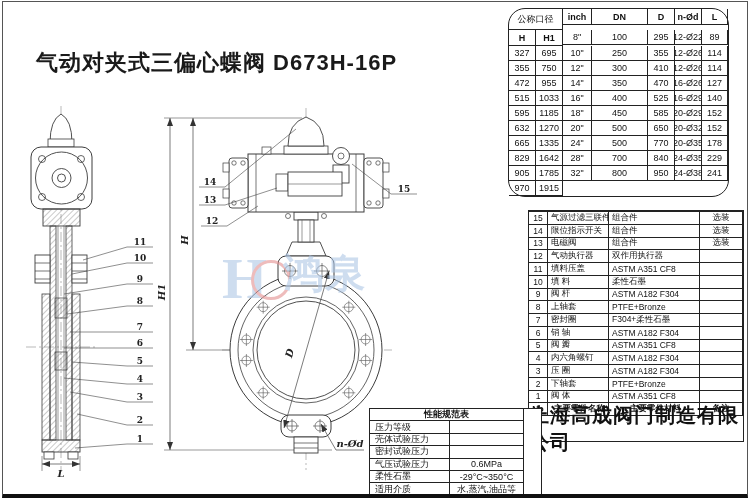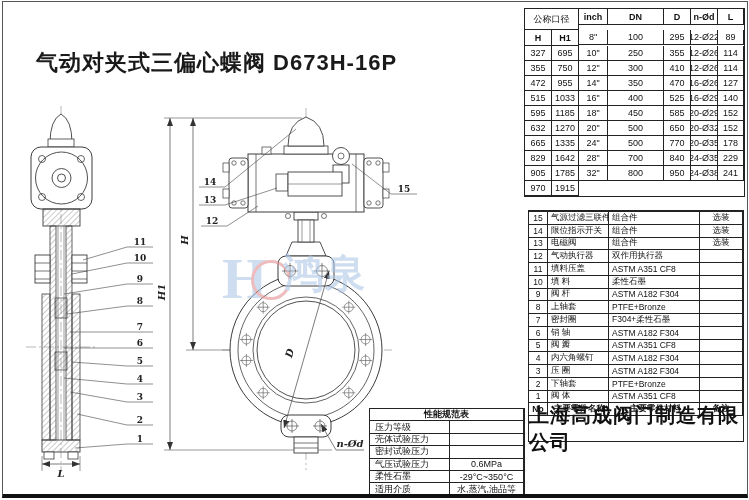--- a/index.html
+++ b/index.html
@@ -15,21 +15,21 @@
       opacity:.6;pointer-events:none;}
   .wm .h{font-family:"Liberation Serif",serif;font-weight:700;font-size:58px;line-height:58px;color:#aec7e6;}
   .wm .q{width:34px;height:34px;border:3px solid #e49090;border-radius:50%;margin:10px 0 0 -16px;}
   .wm .cn{font-size:40px;line-height:46px;font-weight:700;color:#aec7e6;margin-left:-8px;letter-spacing:2px;}
   
   .tbl{position:absolute;border:1px solid #222;background:#fff;box-sizing:border-box;}
   .grid{display:grid;}
   .td{box-sizing:border-box;border-right:1px solid #222;border-bottom:1px solid #222;
       overflow:hidden;white-space:nowrap;display:flex;align-items:center;justify-content:center;}
   
-  .dims{left:524px;top:8px;width:221px;}
+  .dims{left:508px;top:8px;width:221px;border-radius:17px;}
   .dims .grid{grid-template-columns:27px 27px 29px 56px 27px 27px 26px;}
   .dims .gh{height:21px;font-size:9.5px;}
   .dims .ch{height:16px;font-size:9px;font-weight:700;}
   .dims .td{font-size:9px;height:15px;}
   .dims .gh,.dims .ch{height:21px;}
   .dims .ch{height:16px;}
   .dims .grid > .td:nth-child(7n+9){} 
   
   .parts{left:528px;top:210px;width:216px;border-top:2px solid #222;}
   .parts .grid{grid-template-columns:19px 61px 91px 43px;}
@@ -39,21 +39,21 @@
   .parts .foot .td{height:13px;font-weight:700;justify-content:center !important;}
   
   .company{left:528px;top:415px;width:216px;height:27px;display:flex;align-items:center;
            justify-content:center;font-family:"Liberation Serif",serif;font-size:20px;
            font-weight:700;letter-spacing:1px;}
   
   .stds{left:528px;top:441px;width:216px;}
   .stds .grid{grid-template-columns:110px 104px;}
   .stds .td{font-size:9.5px;height:13.5px;justify-content:flex-start;padding-left:5px;}
   
-  .perf{left:369px;top:408px;width:156px;}
+  .perf{left:369px;top:408px;width:173px;}
   .perf .grid{grid-template-columns:80px 74px;}
   .perf .pt{height:13px;font-size:9.5px;font-weight:700;}
   .perf .td{font-size:9px;height:12.4px;}
   .perf .grid > .td:nth-child(2n+2){justify-content:flex-start;padding-left:5px;}
   
   text.num{font:700 9px "DejaVu Serif",serif;fill:#222;}
   text.dim{font:italic 700 10px "DejaVu Serif",serif;fill:#222;}
 </style>
 </head>
 <body>

